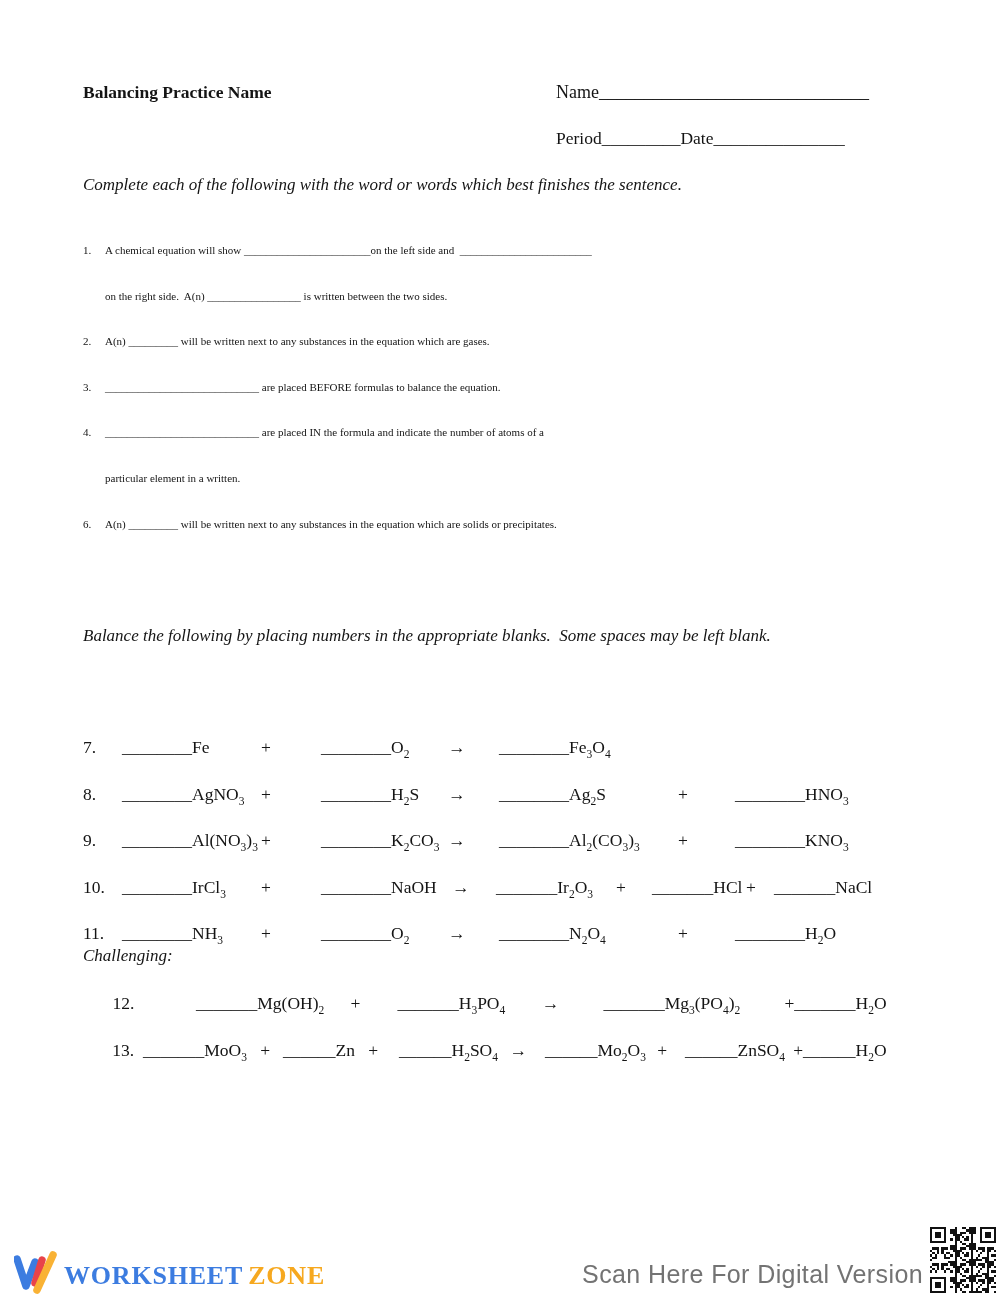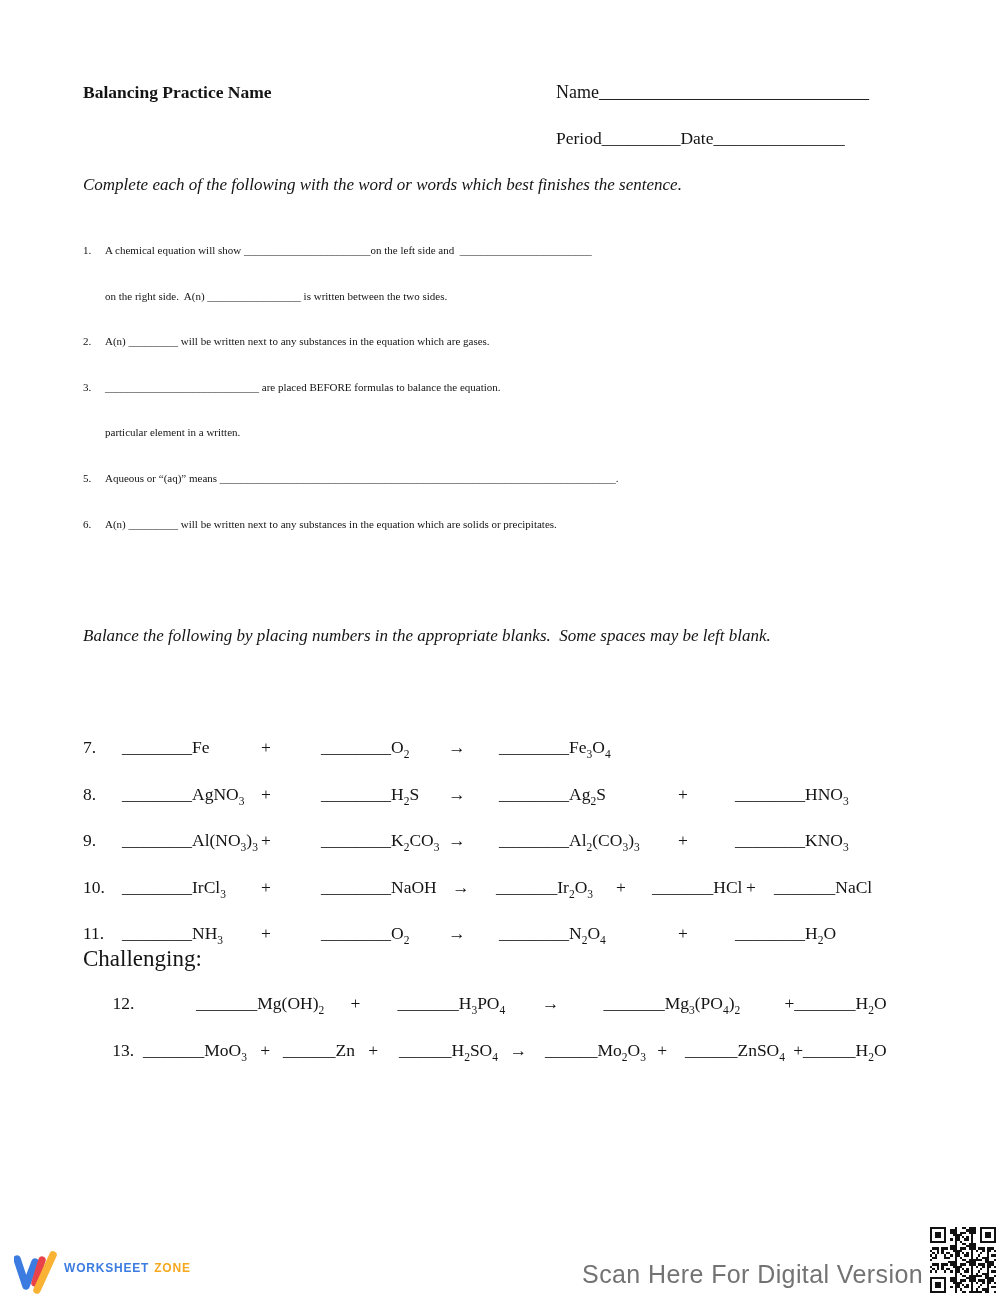--- a/index.html
+++ b/index.html
@@ -12,21 +12,21 @@
     color:#141414;
     overflow:hidden;
   }
   .abs { position:absolute; }
   .doc-title { left:83px; top:82px; font-size:17.5px; font-weight:bold; white-space:pre; }
   .name-line { left:556px; top:82px; font-size:18px; white-space:pre; }
   .period-line { left:556px; top:128px; font-size:17.5px; white-space:pre; }
   .instr { left:83px; font-size:17px; font-style:italic; white-space:pre; }
   #instr1 { top:175px; }
   #instr2 { top:626px; }
-  #ch-label { left:83px; top:946px; font-size:23px; white-space:pre; }
+  #ch-label { left:83px; top:946px; font-size:17px; font-style:italic; white-space:pre; }
 
   #s1-lines { left:83px; top:240px; right:40px; font-size:11px; }
   .qline { display:block; height:45.6px; white-space:pre; line-height:21px; }
   .qnum { display:inline-block; width:22px; }
 
   #eq-main { left:83px; top:692px; font-size:17.5px; }
   #eq-ch   { left:83px; top:992px; font-size:17.5px; }
   .eq-row { display:block; height:46.5px; white-space:nowrap; line-height:22px; }
   #eq-ch .eq-row { height:47px;text-align:right; }
   .eq-num { display:inline-block; }
@@ -66,22 +66,22 @@
   #eq-ch .eq-row:nth-child(2) .c6 { width:119px; }
   #eq-ch .eq-row:nth-child(2) .c7 { width:21px; }
   #eq-ch .eq-row:nth-child(2) .c8 { width:118px; }
   #eq-ch .eq-row:nth-child(2) .c9 { width:18px; }
 
   
   .brand { left:14px; top:1250px; width:260px; height:44px; }
   .brand-icon { position:absolute; left:0; top:0; }
   .brand-text {
     position:absolute; left:50px; top:11px;
-    font-family:Liberation Sans, sans-serif;
-    font-weight:bold; font-size:12px; letter-spacing:0.8px; white-space:pre;
+    font-family:Liberation Serif, serif;
+    font-weight:bold; font-size:26px; letter-spacing:0.8px; white-space:pre;
   }
   .brand-blue { color:#3c7ce0; }
   .brand-orange { color:#f6a81f; margin-left:5px; }
   .scan-label {
     right:77px; top:1260px;
     font-family:"Liberation Sans","DejaVu Sans",sans-serif;
     font-size:25px; font-weight:500; color:#737373; letter-spacing:0.4px; white-space:pre;
   }
   .qr { left:930px; top:1227px; width:66px; height:66px; }
   .qr svg { display:block; width:66px; height:66px; shape-rendering:crispEdges; }
@@ -97,22 +97,22 @@
 
   <div class="abs period-line"><span>Period</span><span>_________</span><span>Date</span><span>_______________</span></div>
 
   <div class="abs instr" id="instr1">Complete each of the following with the word or words which best finishes the sentence.</div>
 
   <div class="abs" id="s1-lines">
       <div class="qline"><span class="qnum">1.</span><span>A chemical equation will show _______________________on the left side and  ________________________</span></div>
       <div class="qline"><span class="qnum"></span><span>on the right side.  A(n) _________________ is written between the two sides.</span></div>
       <div class="qline"><span class="qnum">2.</span><span>A(n) _________ will be written next to any substances in the equation which are gases.</span></div>
       <div class="qline"><span class="qnum">3.</span><span>____________________________ are placed BEFORE formulas to balance the equation.</span></div>
+      <div class="qline"><span class="qnum">4.</span><span>____________________________ are placed IN the formula and indicate the number of atoms of a</span></div>
       <div class="qline"><span class="qnum"></span><span>particular element in a written.</span></div>
-      <div class="qline"><span class="qnum">5.</span><span>Aqueous or “(aq)” means ________________________________________________________________________.</span></div>
       <div class="qline"><span class="qnum">6.</span><span>A(n) _________ will be written next to any substances in the equation which are solids or precipitates.</span></div>
     </div>
 
   <div class="abs instr" id="instr2">Balance the following by placing numbers in the appropriate blanks.  Some spaces may be left blank.</div>
 
   <div class="abs" id="eq-main">
       <div class="eq-row"><span class="eq-num">7.</span><span class="eq-cell c0"><span class="eq-blank">________</span><span class="formula"><span>Fe</span></span></span><span class="eq-cell c1 eq-op">+</span><span class="eq-cell c2"><span class="eq-blank">________</span><span class="formula"><span>O</span><sub>2</sub></span></span><span class="eq-cell c3 eq-op">→</span><span class="eq-cell c4"><span class="eq-blank">________</span><span class="formula"><span>Fe</span><sub>3</sub><span>O</span><sub>4</sub></span></span></div>
       <div class="eq-row"><span class="eq-num">8.</span><span class="eq-cell c0"><span class="eq-blank">________</span><span class="formula"><span>AgNO</span><sub>3</sub></span></span><span class="eq-cell c1 eq-op">+</span><span class="eq-cell c2"><span class="eq-blank">________</span><span class="formula"><span>H</span><sub>2</sub><span>S</span></span></span><span class="eq-cell c3 eq-op">→</span><span class="eq-cell c4"><span class="eq-blank">________</span><span class="formula"><span>Ag</span><sub>2</sub><span>S</span></span></span><span class="eq-cell c5 eq-op">+</span><span class="eq-cell c6"><span class="eq-blank">________</span><span class="formula"><span>HNO</span><sub>3</sub></span></span></div>
       <div class="eq-row"><span class="eq-num">9.</span><span class="eq-cell c0"><span class="eq-blank">________</span><span class="formula"><span>Al(NO</span><sub>3</sub><span>)</span><sub>3</sub></span></span><span class="eq-cell c1 eq-op">+</span><span class="eq-cell c2"><span class="eq-blank">________</span><span class="formula"><span>K</span><sub>2</sub><span>CO</span><sub>3</sub></span></span><span class="eq-cell c3 eq-op">→</span><span class="eq-cell c4"><span class="eq-blank">________</span><span class="formula"><span>Al</span><sub>2</sub><span>(CO</span><sub>3</sub><span>)</span><sub>3</sub></span></span><span class="eq-cell c5 eq-op">+</span><span class="eq-cell c6"><span class="eq-blank">________</span><span class="formula"><span>KNO</span><sub>3</sub></span></span></div>
       <div class="eq-row"><span class="eq-num">10.</span><span class="eq-cell c0"><span class="eq-blank">________</span><span class="formula"><span>IrCl</span><sub>3</sub></span></span><span class="eq-cell c1 eq-op">+</span><span class="eq-cell c2"><span class="eq-blank">________</span><span class="formula"><span>NaOH</span></span></span><span class="eq-cell c3 eq-op">→</span><span class="eq-cell c4"><span class="eq-blank">_______</span><span class="formula"><span>Ir</span><sub>2</sub><span>O</span><sub>3</sub></span></span><span class="eq-cell c5 eq-op">+</span><span class="eq-cell c6"><span class="eq-blank">_______</span><span class="formula"><span>HCl</span></span></span><span class="eq-cell c7 eq-op">+</span><span class="eq-cell c8"><span class="eq-blank">_______</span><span class="formula"><span>NaCl</span></span></span></div>

